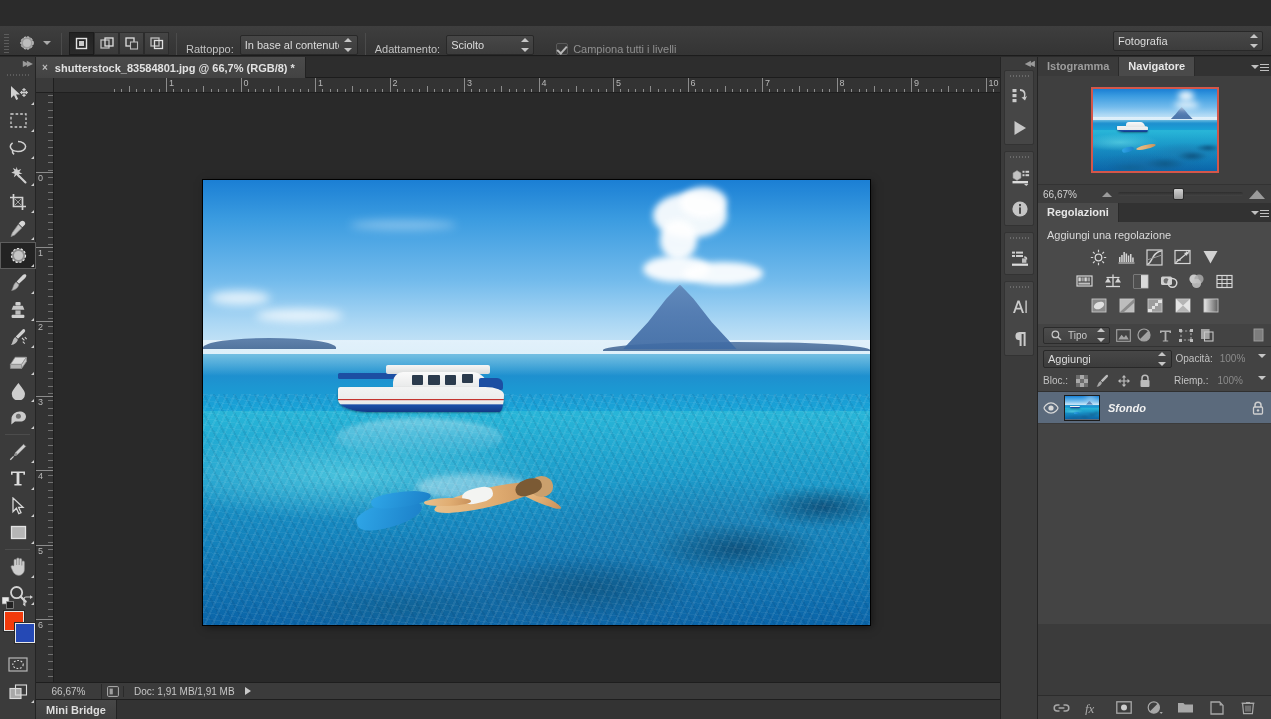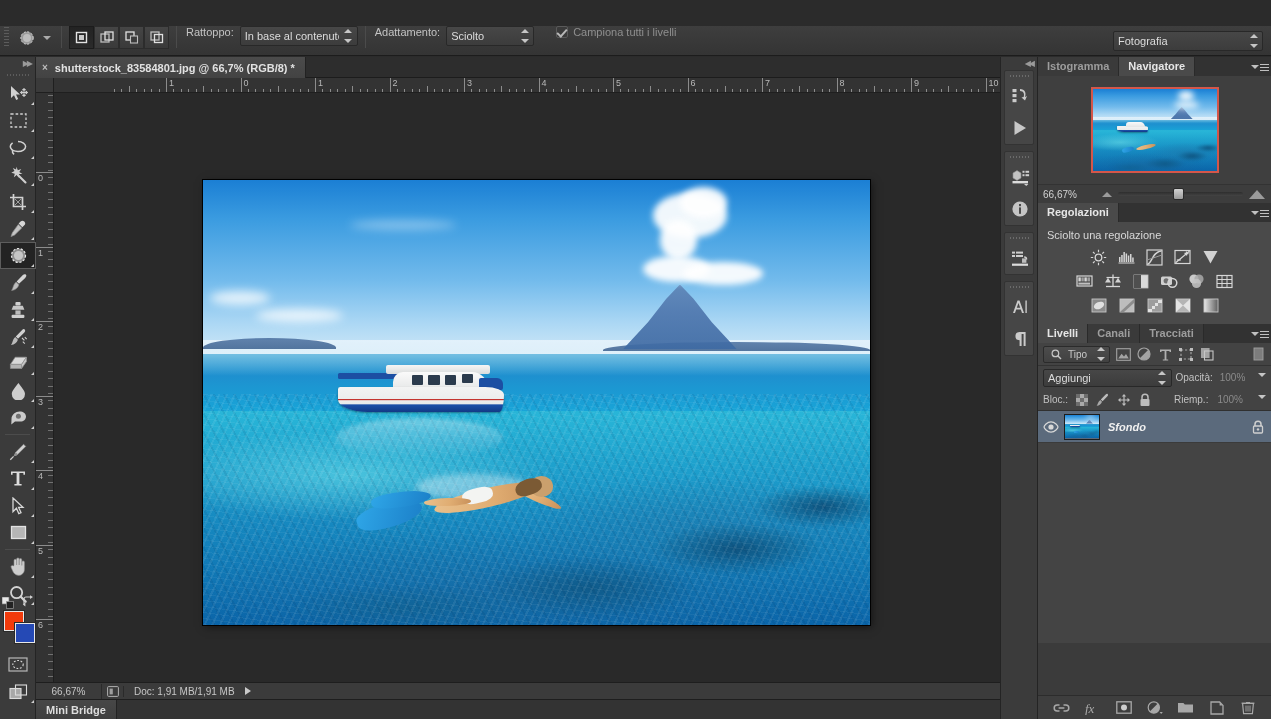--- a/index.html
+++ b/index.html
@@ -30,21 +30,21 @@
     line-height: 26px; text-align: center;
     font-size: 13px; font-weight: bold; color: #d8d8d8;
     text-shadow: 0 -1px 0 rgba(0,0,0,.6);
   }
 
   
   .optionsbar {
     position: absolute; left: 0; top: 26px; width: 1271px; height: 30px;
     background: linear-gradient(to bottom, #3e3e3e, #343434);
     border-bottom: 1px solid #1c1c1c;
-    display: flex; align-items: flex-start;
+    display: flex; align-items: flex-end;
   }
   .opt-grip { width: 9px; height: 22px; margin: 0 3px 0 2px;
     background-image: repeating-linear-gradient(to bottom, #5c5c5c 0 1px, transparent 1px 3px);
     background-size: 5px 3px; background-repeat: repeat-y; background-position: 2px 4px;
   }
   .tool-preset {
     width: 26px; height: 24px; display: flex; align-items: center; justify-content: center;
   }
   .opt-caret { width: 14px; height: 24px; display: flex; align-items: center; justify-content: center; }
   .caret-dn { width: 0; height: 0; border-left: 4px solid transparent; border-right: 4px solid transparent; border-top: 4px solid #aaa; }
@@ -945,21 +945,21 @@
       <div class="pmenu">
         <span class="pm-tri"></span>
           <span class="pm-lines">
             <span></span>
             <span></span>
             <span></span>
           </span>
       </div>
     </div>
     <div class="panel-body" style="background:#4a4a4a;">
-      <div class="adj-title">Sciolto una regolazione</div>
+      <div class="adj-title">Aggiungi una regolazione</div>
       <div class="adj-grid">
         <div class="adj-row">
           <div class="adj-ic">
             <svg width="17" height="17" viewBox="0 0 17 17">
                 <circle cx="8.5" cy="8.5" r="3.3" fill="none" stroke="#d6d6d6" stroke-width="1.3"></circle>
                 <g stroke="#d6d6d6" stroke-width="1.2">
                   <path d="M8.5 .8 v2.4 M8.5 13.8 v2.4 M.8 8.5 h2.4 M13.8 8.5 h2.4 M3 3 l1.7 1.7 M12.3 12.3 l1.7 1.7 M14 3 l-1.7 1.7 M4.7 12.3 L3 14"></path>
                 </g>
               </svg>
           </div>
@@ -1083,33 +1083,20 @@
                     <stop offset="0" stop-color="#e8e8e8"></stop>
                     <stop offset="1" stop-color="#5e5e5e"></stop>
                   </linearGradient>
                 </defs>
               </svg>
           </div>
         </div>
       </div>
     </div>
 
-    <div class="panel-tabrow">
-      <div class="ptab active">Livelli</div>
-      <div class="ptab">Canali</div>
-      <div class="ptab">Tracciati</div>
-      <div class="pmenu">
-        <span class="pm-tri"></span>
-          <span class="pm-lines">
-            <span></span>
-            <span></span>
-            <span></span>
-          </span>
-      </div>
-    </div>
 
     <div class="lay-filter">
       <div class="filter-pill">
         <span class="fi">
           <svg width="11" height="11" viewBox="0 0 11 11">
               <circle cx="4.4" cy="4.4" r="3.3" fill="none" stroke="#c6c6c6" stroke-width="1.2"></circle>
               <path d="M7 7 L10 10" stroke="#c6c6c6" stroke-width="1.4"></path>
             </svg>
         </span>
         <span>Tipo</span>

